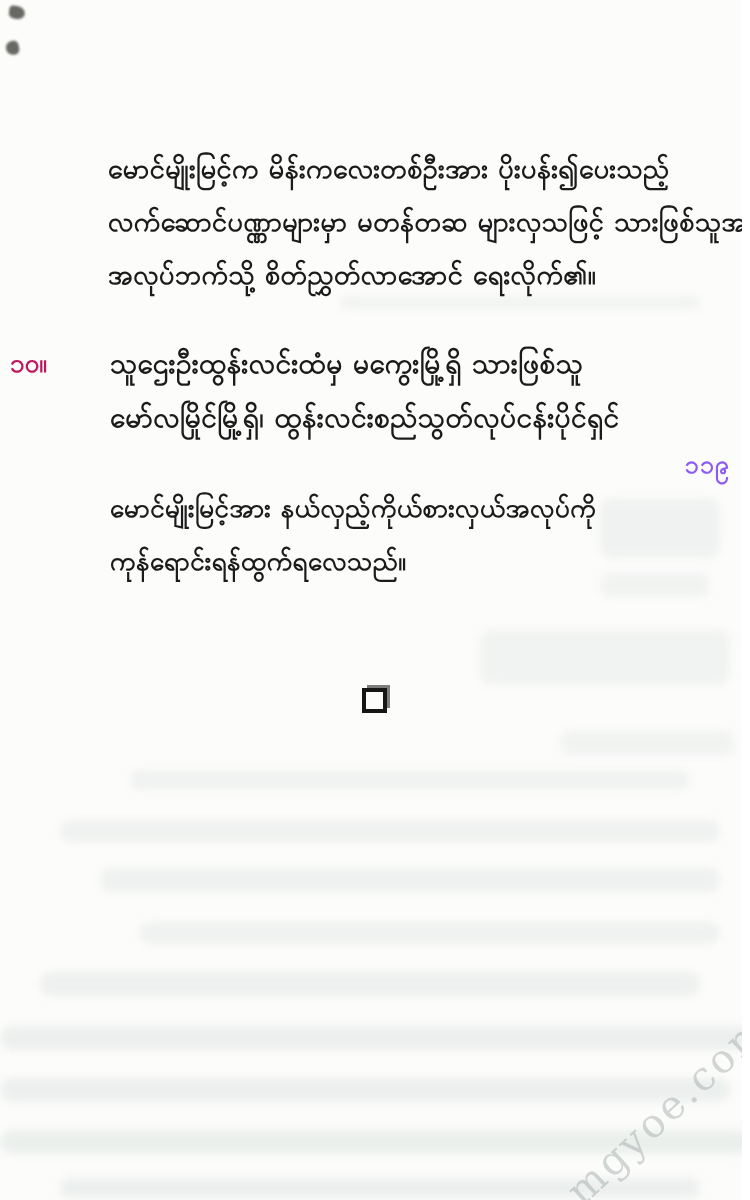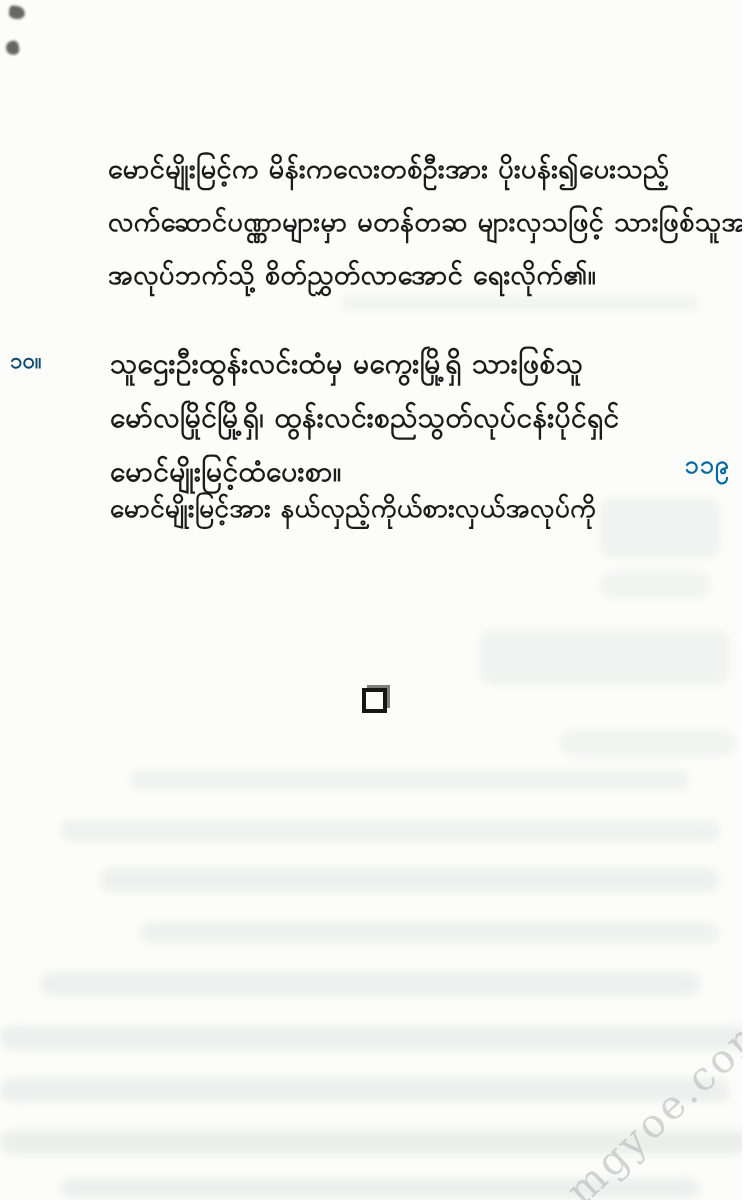--- a/index.html
+++ b/index.html
@@ -28,39 +28,39 @@
     left: 108px;
     top: 142px;
     font-size: 27px;
     line-height: 53px;
   }
 
   .entry-number {
     position: absolute;
     left: 10px;
     top: 346px;
-    font-size: 22px;
-    color: #0c4a6e;
+    font-size: 26px;
+    color: #be185d;
     font-weight: 700;
   }
 
   .entry-block {
     position: absolute;
     left: 110px;
     top: 337px;
     font-size: 28px;
     line-height: 54px;
   }
 
   .page-number {
     position: absolute;
     right: 12px;
     top: 448px;
     font-size: 25px;
-    color: #0369a1;
+    color: #8b5cf6;
     font-weight: 700;
     letter-spacing: 1px;
   }
 
   .closing-paragraph {
     position: absolute;
     left: 110px;
     top: 482px;
     font-size: 26px;
     line-height: 53px;
@@ -150,26 +150,26 @@
     <div class="burmese-line">မောင်မျိုးမြင့်က မိန်းကလေးတစ်ဦးအား ပိုးပန်း၍ပေးသည့်</div>
     <div class="burmese-line">လက်ဆောင်ပဏ္ဏာများမှာ မတန်တဆ များလှသဖြင့် သားဖြစ်သူအား</div>
     <div class="burmese-line">အလုပ်ဘက်သို့ စိတ်ညွှတ်လာအောင် ရေးလိုက်၏။</div>
   </div>
 
   <div class="entry-number">၁၀။</div>
 
   <div class="entry-block">
     <div class="burmese-line">သူဌေးဦးထွန်းလင်းထံမှ မကွေးမြို့ရှိ သားဖြစ်သူ</div>
     <div class="burmese-line">မော်လမြိုင်မြို့ရှိ၊  ထွန်းလင်းစည်သွတ်လုပ်ငန်းပိုင်ရှင်</div>
-    <div class="burmese-line">မောင်မျိုးမြင့်ထံပေးစာ။</div>
   </div>
 
   <div class="page-number">၁၁၉</div>
 
   <div class="closing-paragraph">
     <div class="burmese-line">မောင်မျိုးမြင့်အား နယ်လှည့်ကိုယ်စားလှယ်အလုပ်ကို</div>
+    <div class="burmese-line">ကုန်ရောင်းရန်ထွက်ရလေသည်။</div>
   </div>
 
   <div class="end-mark"></div>
 
   <div class="watermark">mgyoe.com</div>
 
 </div>
 
 </body></html>

